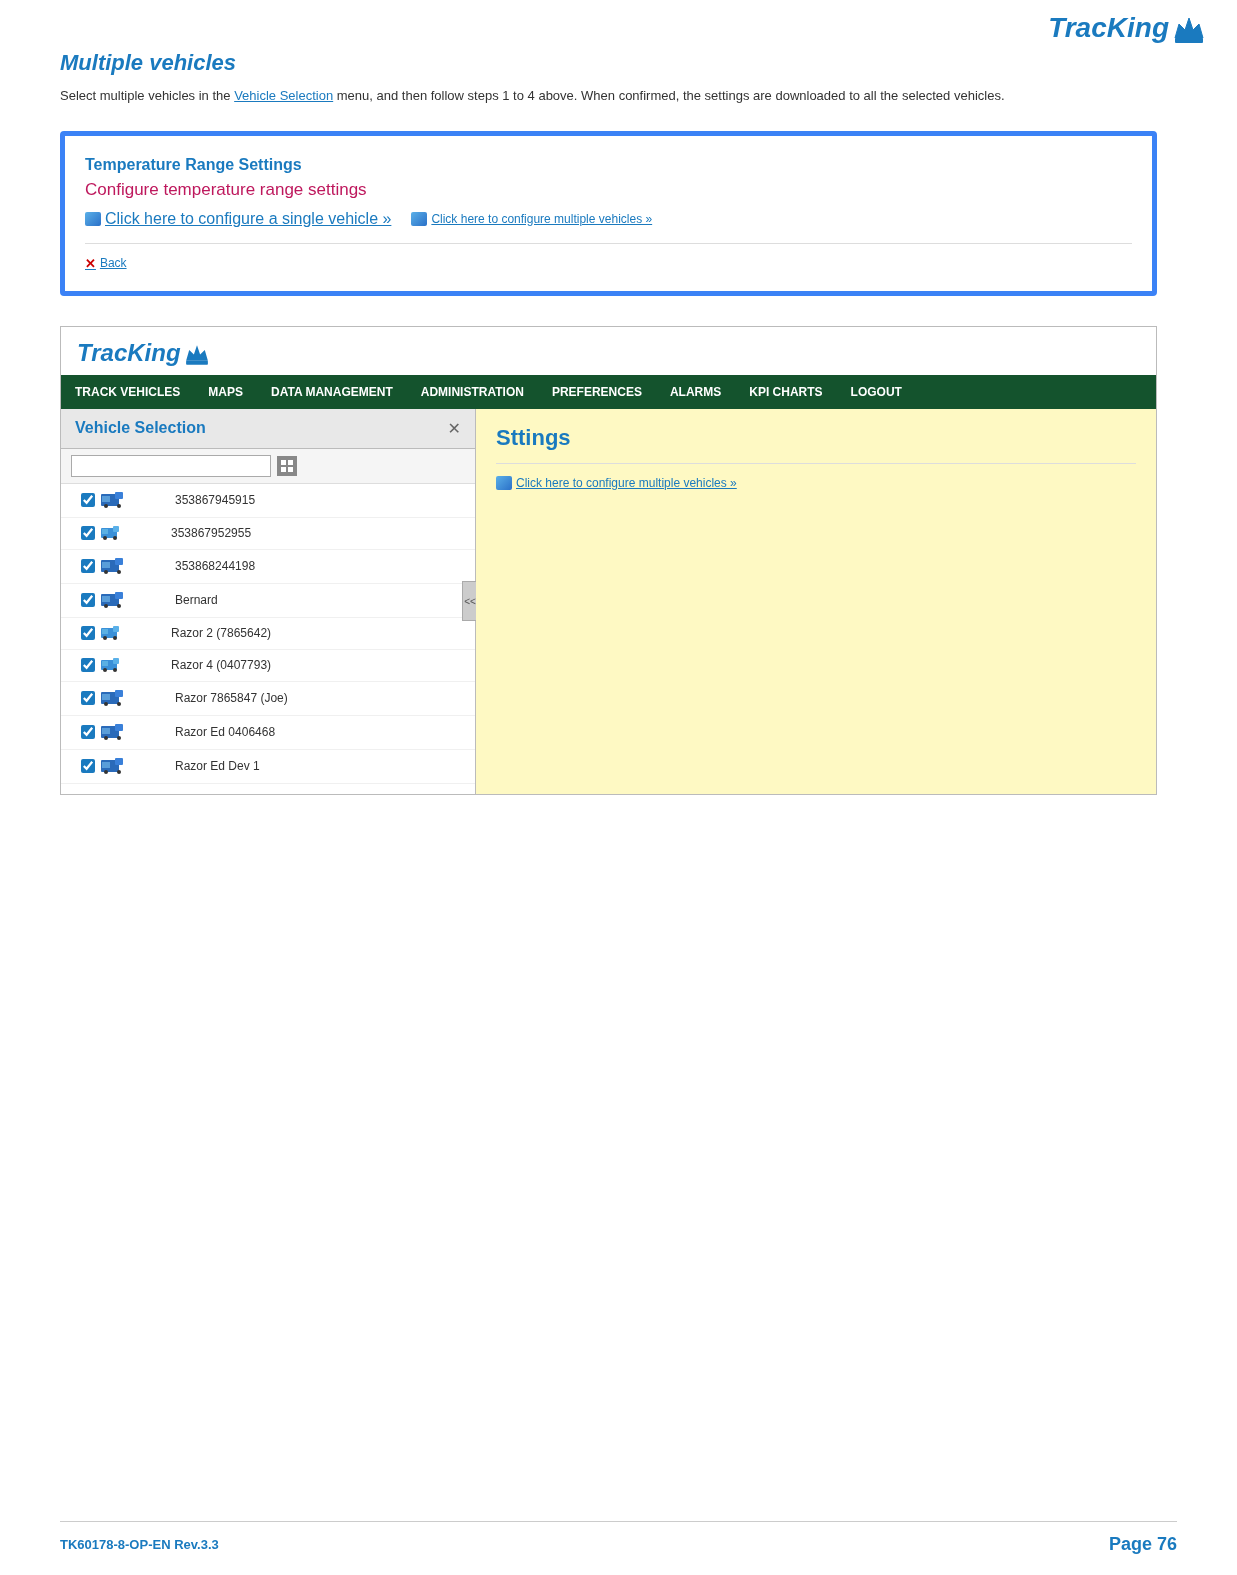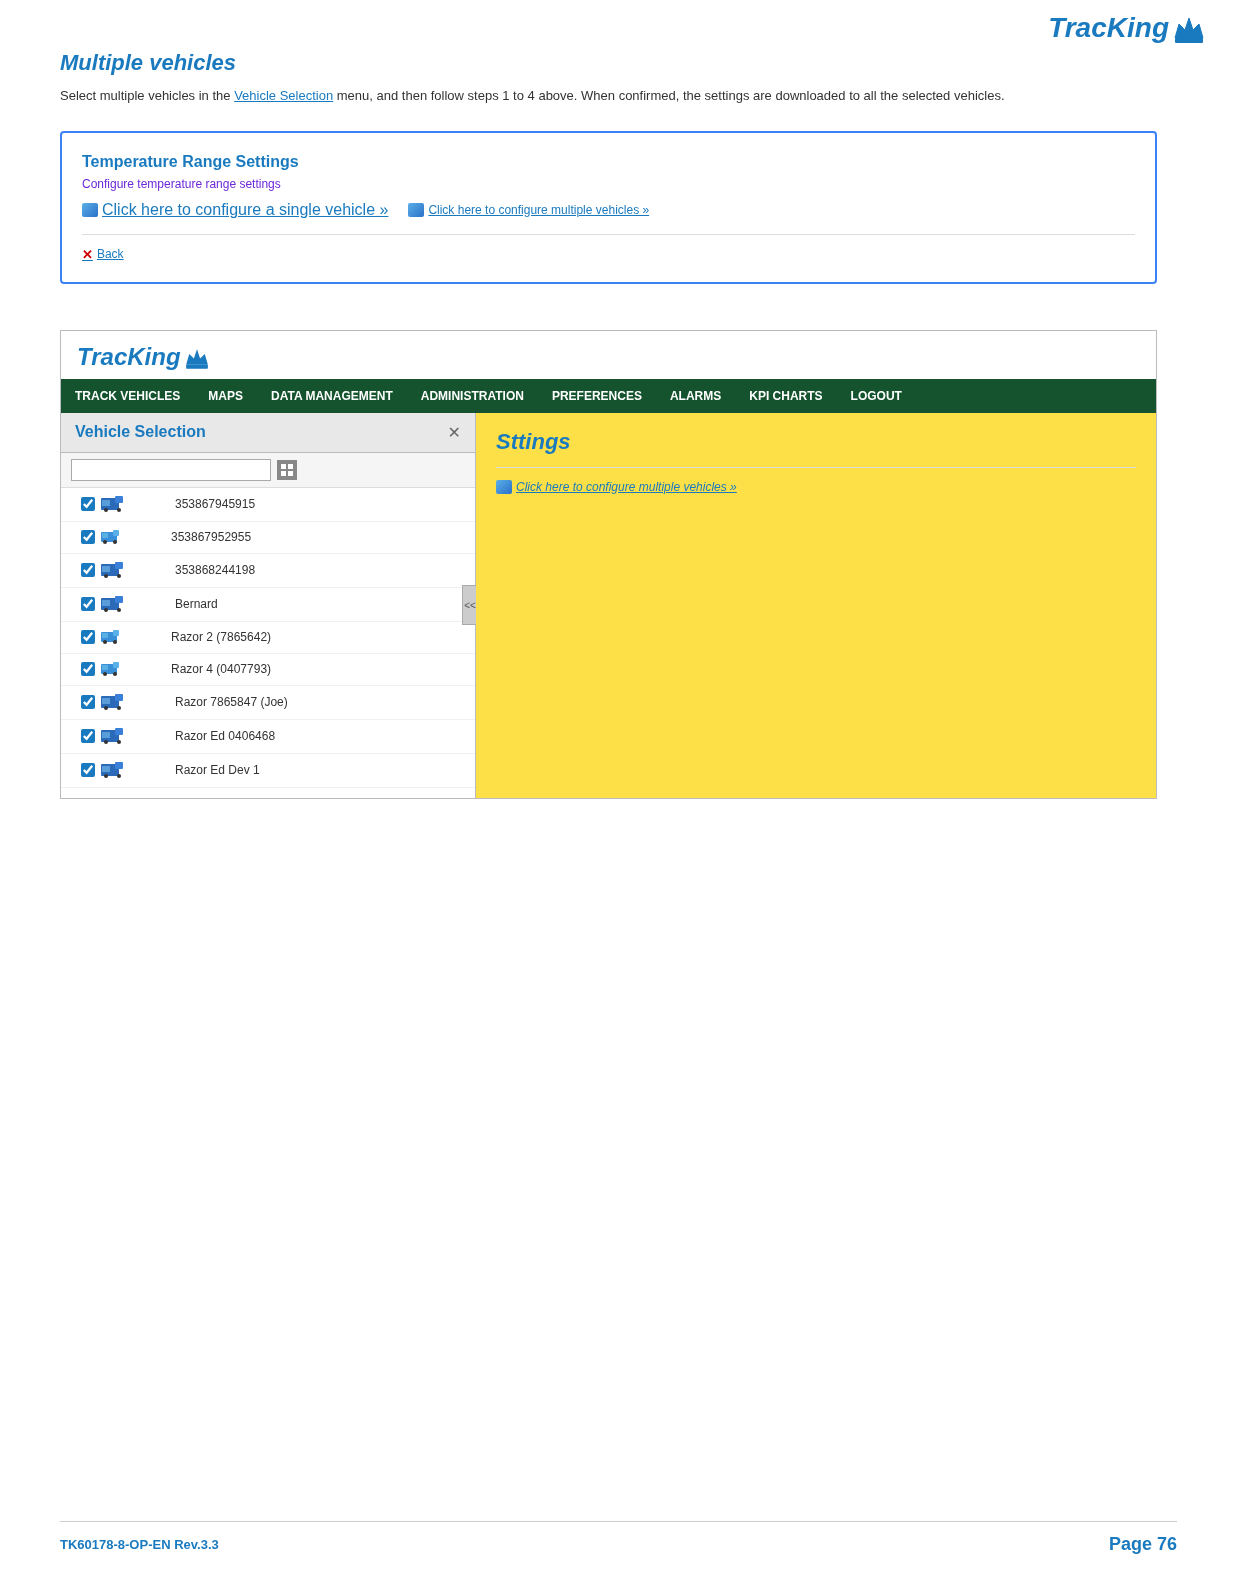--- a/index.html
+++ b/index.html
@@ -54,37 +54,37 @@
       margin-bottom: 25px;
     }
 
     .section-desc a {
       color: #1a7abf;
       text-decoration: underline;
     }
 
     
     .settings-box {
-      border: 2px solid #3b82f6;
+      border: 5px solid #3b82f6;
       border-radius: 4px;
       padding: 20px;
-      margin-bottom: 46px;
+      margin-bottom: 30px;
       background: #fff;
     }
 
     .settings-box-title {
       font-size: 16px;
       font-weight: bold;
       color: #1a7abf;
       margin-bottom: 6px;
     }
 
     .settings-box-subtitle {
-      font-size: 12px;
-      color: #6d28d9;
+      font-size: 17px;
+      color: #be185d;
       margin-bottom: 10px;
     }
 
     .settings-links {
       display: flex;
       align-items: center;
       gap: 20px;
       margin-bottom: 15px;
       font-size: 12px;
     }
@@ -252,23 +252,22 @@
     .vehicle-name {
       font-size: 12px;
       color: #333;
       margin-left: 44px;
     }
 
     
     .right-panel {
       flex: 1;
       padding: 16px 20px;
-      background: #fde047;
+      background: #fef9c3;
       position: relative;
-      font-style: italic;
     }
 
     .right-panel-title {
       font-size: 22px;
       font-weight: bold;
       color: #1a7abf;
       margin-bottom: 12px;
     }
 
     .collapse-btn {

